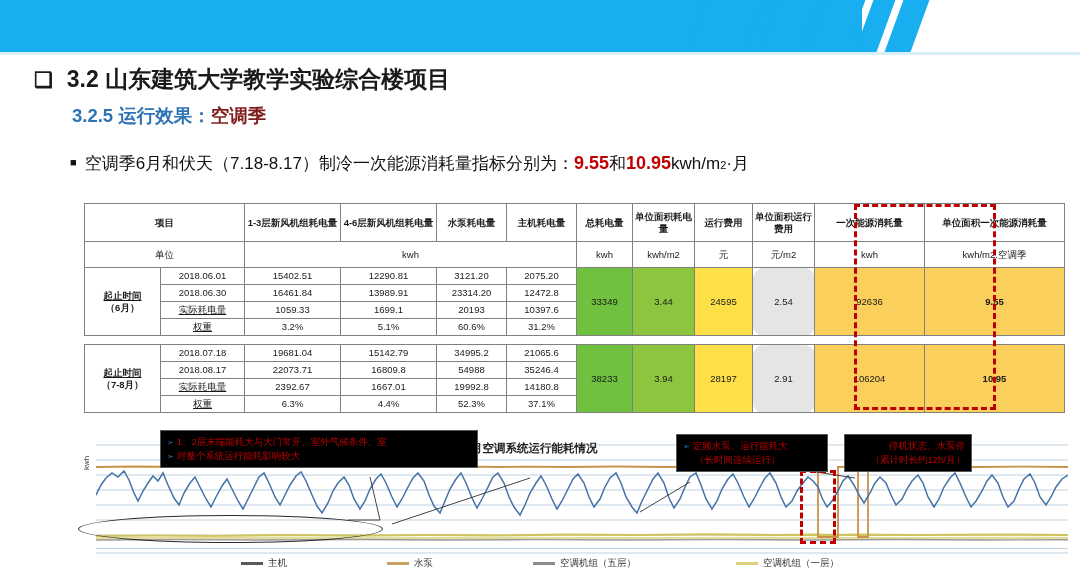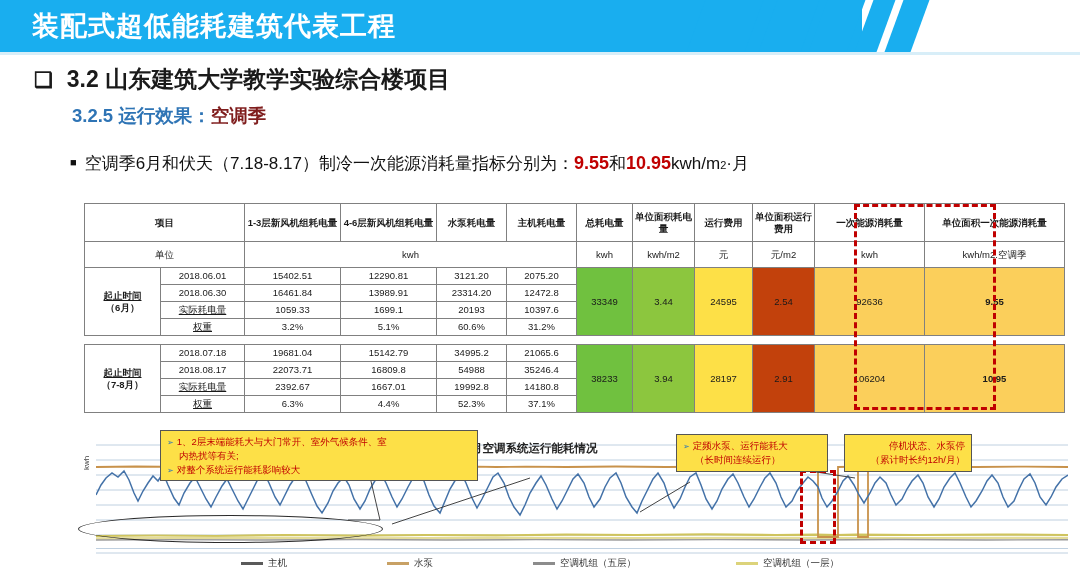--- a/index.html
+++ b/index.html
@@ -71,21 +71,21 @@
   }
   .hdr { height:38px; font-weight:bold; }
   .unit-row td { height:26px; }
   .drow td { height:17px; }
   .spacer td { border:none !important; height:9px; background:#fff; }
   .lbl { font-weight:bold; }
   .u-line { text-decoration:underline; }
   .green1 { background:#70C13F; }
   .green2 { background:#8CC63E; }
   .peach  { background:#fde047; }
-  .peach2 { background:#c2410c; }
+  .peach2 { background:#e5e5e5;border-radius:11px; }
   .gold   { background:#FBCF5B; }
   .gold2  { background:#FBCF5B; font-weight:bold; font-size:11px; }
   .num { font-size:9.5px; }
   .colorcell { font-size:10.5px; }
 
   
   .dash-box {
     position:absolute; border:3px dashed #C00000;
     pointer-events:none;
   }
@@ -97,21 +97,21 @@
     position:absolute; left:82px; top:470px;
     font-size:8px; color:#444;
     transform:rotate(-90deg); transform-origin:left top;
     white-space:nowrap;
   }
   .chart-title {
     position:absolute; left:448px; top:441px;
     font-size:11.5px; font-weight:bold; color:#222;
   }
   .callout {
-    position:absolute; background:#fde047; border:1px solid #555;
+    position:absolute; background:#000000; border:1px solid #555;
     font-size:9.5px; color:#C00000; padding:4px 6px; line-height:1.45;
     z-index:6;
   }
   .callout .arrow { color:#2E74B5; margin-right:3px; font-size:8px; }
   .callout.center { text-align:right; color:#C00000; }
   .ellipse {
     position:absolute; border:1.4px solid #2b2b2b; border-radius:50%;
     z-index:4;
   }
   .redbox-chart {
@@ -132,21 +132,20 @@
 <div class="header">
   <div class="header-bg"></div>
   <div class="header-stripes">
     <div class="stripe" style="left:6px;  width:58px;"></div>
     <div class="stripe" style="left:78px; width:42px;"></div>
     <div class="stripe" style="left:128px;width:38px;"></div>
     <div class="stripe" style="left:174px;width:22px;"></div>
     <div class="stripe" style="left:204px;width:26px;"></div>
   </div>
   <div class="header-title">
-    <span class="header-cn">装配式超低能耗建筑代表工程</span>
   </div>
 </div>
 <div class="header-underline"></div>
 
 <div class="h-32">
   <span class="sq-bullet">❑</span>
   <span>3.2 山东建筑大学教学实验综合楼项目</span>
 </div>
 
 <div class="h-325">
@@ -357,21 +356,20 @@
   <polyline points="370,57 380,100 348,100" fill="none" stroke="#444" stroke-width="1"></polyline>
   <line x1="530" y1="58" x2="392" y2="104" stroke="#444" stroke-width="1"></line>
   <line x1="690" y1="62" x2="640" y2="92" stroke="#444" stroke-width="1"></line>
   <line x1="855" y1="58" x2="790" y2="48" stroke="#444" stroke-width="1"></line>
 </svg>
 
 <div class="redbox-chart" style="left:800px; top:470px; width:36px; height:74px;"></div>
 
 <div class="callout" style="left:160px; top:430px; width:318px;">
   <div><span class="arrow">➢</span><span>1、2层末端能耗大与大门常开、室外气候条件、室</span></div>
-  <div style="padding-left:12px"><span>内热扰等有关;</span></div>
   <div><span class="arrow">➢</span><span>对整个系统运行能耗影响较大</span></div>
 </div>
 
 <div class="callout" style="left:676px; top:434px; width:152px;">
   <div><span class="arrow">➢</span><span>定频水泵、运行能耗大</span></div>
   <div style="padding-left:12px"><span>（长时间连续运行）</span></div>
 </div>
 
 <div class="callout center" style="left:844px; top:434px; width:128px;">
   <div><span>停机状态、水泵停</span></div>

